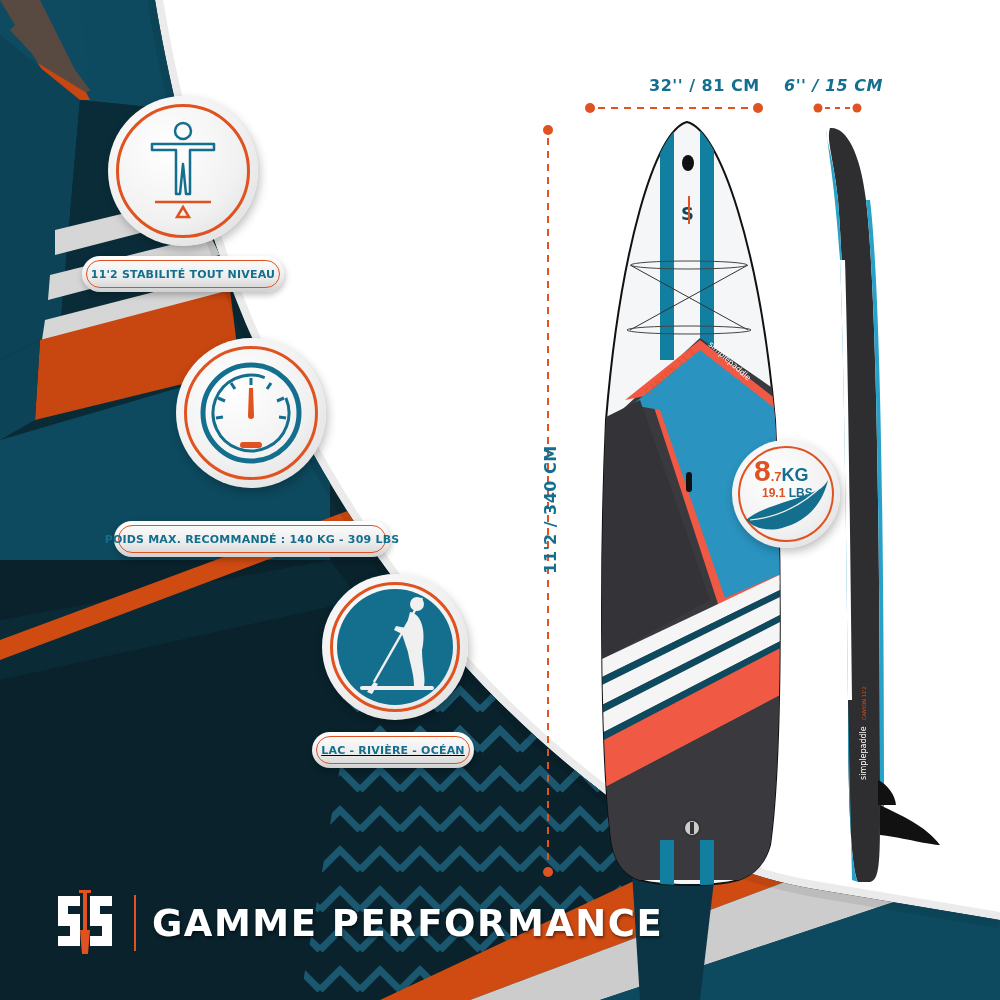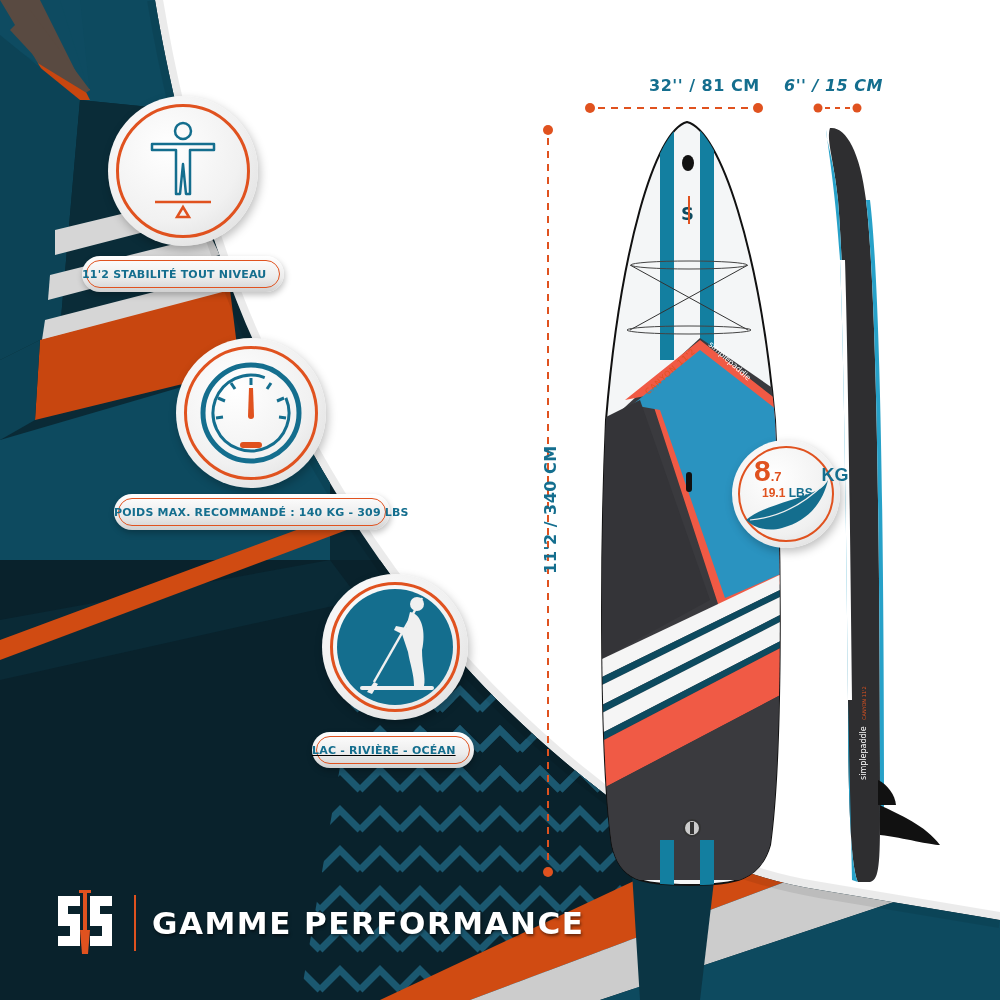--- a/index.html
+++ b/index.html
@@ -10,47 +10,47 @@
 
   .feature-badge { position: absolute; border-radius: 50%;
     background: radial-gradient(circle at 40% 35%, #ffffff 0%, #f1f1f1 55%, #d6d6d6 100%);
     box-shadow: 2px 4px 10px rgba(0,0,0,0.25); }
   .feature-badge .ring { position: absolute; inset: 8px; border: 3px solid #e0521f; border-radius: 50%; }
   .feature-badge svg { position: absolute; left: 0; top: 0; width: 100%; height: 100%; }
 
   .pill { position: absolute; height: 36px; border-radius: 18px;
     background: linear-gradient(180deg, #ffffff 0%, #ececec 60%, #d0d0d0 100%);
     box-shadow: 1px 3px 6px rgba(0,0,0,0.25);
-    display: flex; align-items: center; justify-content: flex-start; }
+    display: flex; align-items: center; justify-content: center; }
   .pill .pill-inner { position: absolute; inset: 4px; border: 1.5px solid #e0521f; border-radius: 14px; }
   .pill span { position: relative; color: #146e8e; font-weight: bold; font-size: 11px; letter-spacing: 0.2px;
     font-family: "DejaVu Sans", sans-serif; white-space: nowrap; }
 
   .dim-label { position: absolute; color: #146e8e; font-weight: bold; font-size: 16px;
     font-family: "DejaVu Sans", sans-serif; white-space: nowrap; letter-spacing: 0.5px; }
   .dim-vertical { position: absolute; left: 470px; top: 500px; width: 150px; text-align: center;
     transform-origin: center center; transform: translate(-75px, -10px) rotate(-90deg); }
 
   .weight-badge { position: absolute; left: 732px; top: 440px; width: 108px; height: 108px; border-radius: 50%;
     background: radial-gradient(circle at 40% 35%, #ffffff 0%, #f0f0f0 60%, #d4d4d4 100%);
     box-shadow: 2px 4px 10px rgba(0,0,0,0.25); }
   .weight-badge .ring { position: absolute; inset: 6px; border: 2.5px solid #e0521f; border-radius: 50%; }
   .weight-kg { position: absolute; left: 22px; top: 14px; white-space: nowrap; font-family: "Liberation Sans", sans-serif; font-weight: bold; }
   .weight-kg .big { color: #e0521f; font-size: 30px; }
   .weight-kg .dec { color: #e0521f; font-size: 13px; }
-  .weight-kg .unit { color: #146e8e; font-size: 18px; margin-left: 40px; }
+  .weight-kg .unit { color: #146e8e; font-size: 18px; }
   .weight-lbs { position: absolute; left: 30px; top: 46px; white-space: nowrap; font-family: "Liberation Sans", sans-serif; font-weight: bold; font-size: 12px; }
   .weight-lbs .num { color: #e0521f; }
   .weight-lbs .unit { color: #146e8e; }
   .weight-badge svg { position: absolute; left: 0; top: 0; width: 108px; height: 108px; }
 
   .brand-footer { position: absolute; left: 50px; top: 888px; height: 70px; display: flex; align-items: center; }
   .brand-logo { width: 70px; height: 70px; position: relative; }
   .brand-divider { width: 2px; height: 56px; background: #e0521f; margin: 0 16px 0 14px; }
-  .brand-title { color: #ffffff; font-family: "DejaVu Sans", sans-serif; font-weight: bold; font-size: 31px;
+  .brand-title { color: #ffffff; font-family: "DejaVu Sans", sans-serif; font-weight: bold; font-size: 37px;
     letter-spacing: 1.5px; text-shadow: 1px 2px 3px rgba(0,0,0,0.5); white-space: nowrap; }
 
   .board-svg { position: absolute; left: 0; top: 0; width: 1000px; height: 1000px; pointer-events: none; }
 </style>
 </head>
 <body>
 
 <div class="stage">
 
   <svg class="bg-svg" viewBox="0 0 1000 1000">
@@ -231,21 +231,21 @@
         <line x1="55" y1="45" x2="59" y2="51"></line>
         <line x1="108" y1="60" x2="101" y2="63"></line>
         <line x1="42" y1="60" x2="49" y2="63"></line>
         <line x1="110" y1="80" x2="103" y2="79"></line>
         <line x1="40" y1="80" x2="47" y2="79"></line>
       </g>
       <path d="M73 50 L77 50 L78 78 A 3 3 0 0 1 72 78 Z" fill="#e0521f"></path>
       <rect x="64" y="104" width="22" height="6" rx="3" fill="#e0521f"></rect>
     </svg>
   </div>
-  <div class="pill" style="left:114px; top:494px; width:276px;">
+  <div class="pill" style="left:114px; top:521px; width:276px;">
     <div class="pill-inner"></div>
     <span>POIDS MAX. RECOMMANDÉ : 140 KG - 309 LBS</span>
   </div>
 
   <div class="feature-badge" style="left:322px; top:574px; width:146px; height:146px;">
     <div class="ring"></div>
     <svg viewBox="0 0 146 146">
       <circle cx="73" cy="73" r="58" fill="#146e8e"></circle>
       <circle cx="95" cy="30" r="7" fill="#f0f0f0"></circle>
       <path d="M88 38 C 100 40 104 58 100 76 C 100 92 104 104 102 112 L 92 112 C 92 100 88 90 86 78 L 80 60 L 72 56 L 74 52 L 84 54 Z" fill="#f0f0f0"></path>

